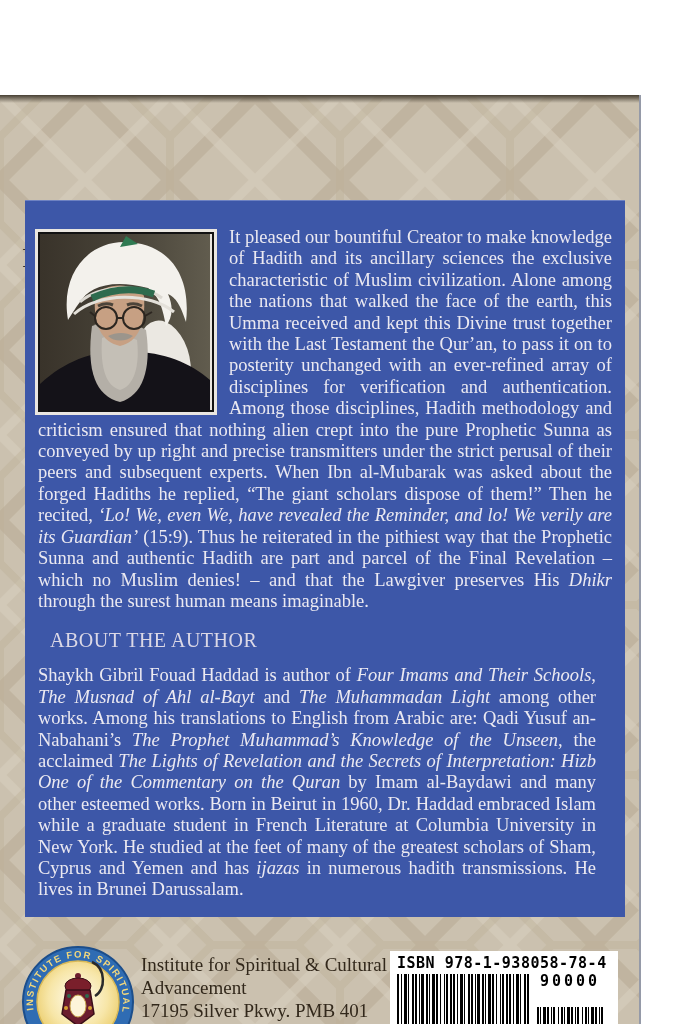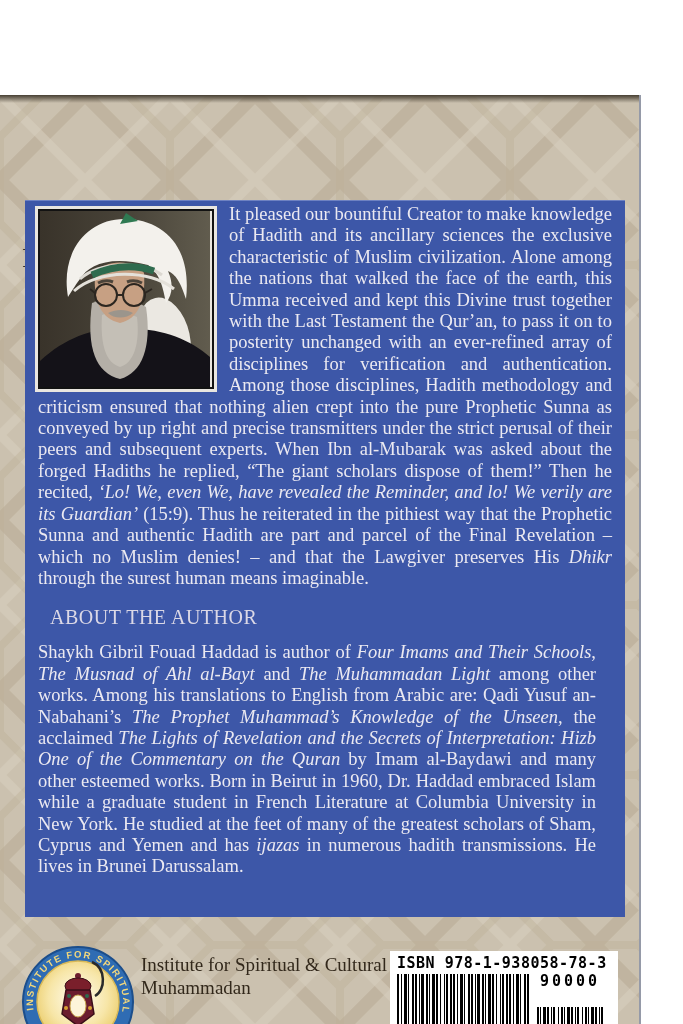--- a/index.html
+++ b/index.html
@@ -8,21 +8,21 @@
   
   .cover{position:absolute;left:0;top:95px;width:639px;height:929px;background:#cbc1af;
          border-right:2px solid #959aa8;overflow:hidden;}
   .cover-top-shadow{position:absolute;left:0;top:0;width:100%;height:8px;
          background:linear-gradient(#473f33,rgba(71,63,51,0));}
   .pattern{position:absolute;left:0;top:0;}
   .cover-title{position:absolute;left:22px;top:148px;font-size:27px;letter-spacing:1px;
          color:#2e2418;font-weight:400;}
   
   .panel{position:absolute;left:25px;top:200px;width:600px;height:717px;background:#3d57a8;
-         box-sizing:border-box;padding:4px 13px 0 13px;box-shadow:inset 0 1px 0 #6e82c2;}
+         box-sizing:border-box;padding:27px 13px 0 13px;box-shadow:inset 0 1px 0 #6e82c2;}
   .body-text{margin:0;color:#ebe9f1;font-size:18.5px;line-height:21.4px;text-align:justify;}
   .it{font-style:italic;}
   .photo-frame{float:left;width:176px;height:180px;border:3px solid #e9e6e0;background:#e9e6e0;
          margin:2px 12px 3px -3px;}
   .photo-inner{width:100%;height:100%;border:2px solid #121212;box-sizing:border-box;overflow:hidden;}
   .about-heading{margin:17px 0 0 12px;color:#dbd8e6;font-size:20px;font-weight:400;letter-spacing:.5px;}
   .about-text{margin:13px 16px 0 0;}
   
   .publisher-logo{position:absolute;left:22px;top:946px;width:112px;height:112px;}
   .publisher-block{position:absolute;left:141px;top:953px;color:#32281b;font-size:19px;line-height:23px;}
@@ -128,25 +128,26 @@
     <ellipse cx="56" cy="60" rx="8" ry="11" fill="#fdf4d9" stroke="#caa84e" stroke-width="1"></ellipse>
     <circle cx="47" cy="50" r="2" fill="#2e6b4e"></circle>
       <circle cx="65" cy="50" r="2" fill="#2e6b4e"></circle>
     <circle cx="44" cy="62" r="2" fill="#d9a132"></circle>
       <circle cx="68" cy="62" r="2" fill="#d9a132"></circle>
     <path d="M48,80 L64,80 L61,88 L51,88 Z" fill="#7a1f2b" stroke="#3a0f18" stroke-width="1"></path>
   </svg>
 
   <div class="publisher-block">
     <div>Institute for Spiritual &amp; Cultural</div>
-    <div>Muhammadan</div>
+    <div>Advancement</div>
+    <div>17195 Silver Pkwy. PMB 401</div>
   </div>
 
   <div class="isbn-box">
-    <div class="isbn-label">ISBN 978-1-938058-78-3</div>
+    <div class="isbn-label">ISBN 978-1-938058-78-4</div>
     <div class="barcode-row">
       <svg width="132" height="62">
         <line x1="0" y1="31" x2="132" y2="31" stroke="#000" stroke-width="62" stroke-dasharray="2 2 1 2 3 1 1 3 2 1 2 2 1 1 3 2 2 1 1 2 3 1 2 2 1 3 1 1 2 2 2 1"></line>
       </svg>
       <div class="barcode-right">
         <div class="isbn-supplement">90000</div>
         <svg width="66" height="44">
           <line x1="0" y1="22" x2="66" y2="22" stroke="#000" stroke-width="44" stroke-dasharray="2 1 1 2 3 1 2 2 1 1 2 3 1 2"></line>
         </svg>
       </div>

